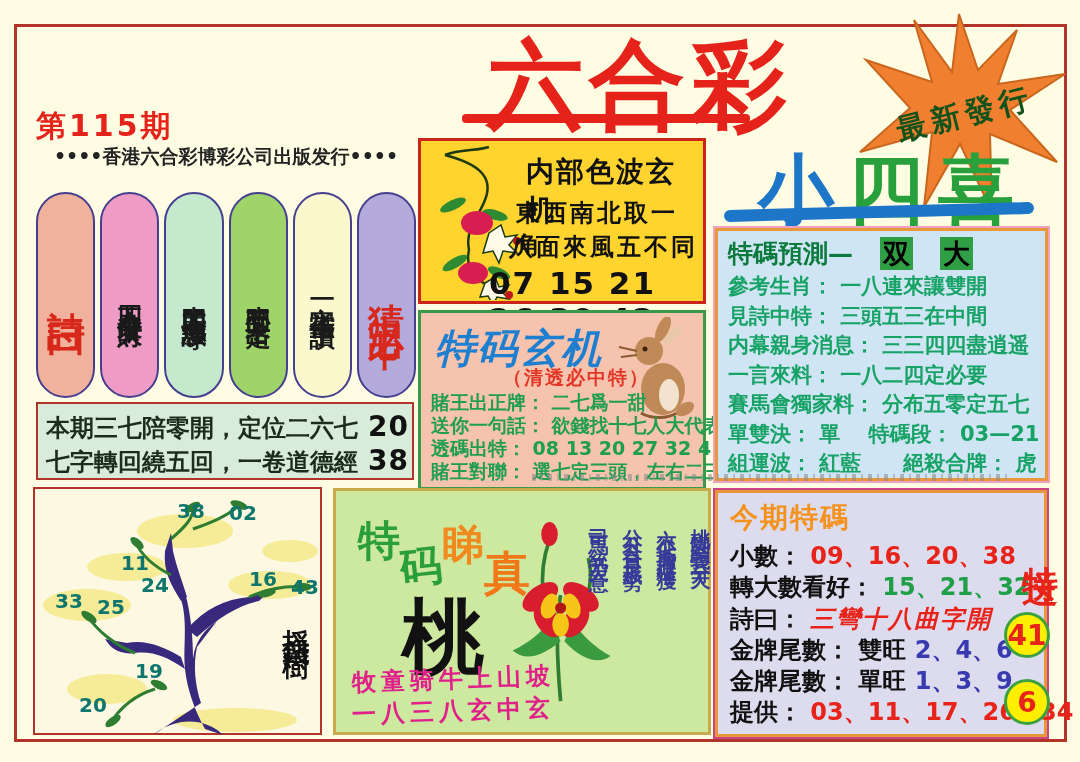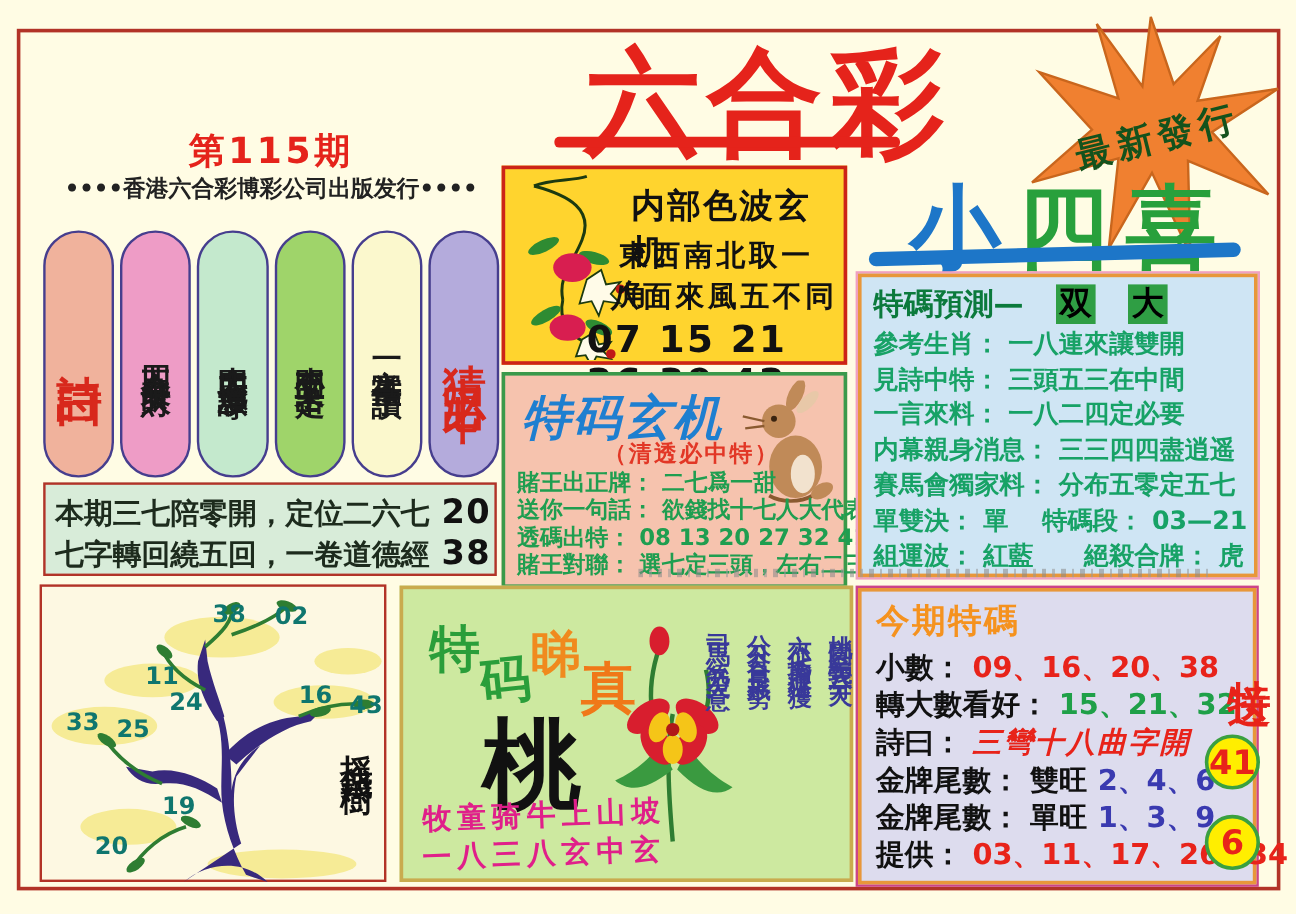--- a/index.html
+++ b/index.html
@@ -9,21 +9,21 @@
 
   
   .main-title { position:absolute; left:425px; top:22px; width:430px; text-align:center;
     font-size:96px; font-weight:bold; color:#e5231b; letter-spacing:6px; }
   .title-bar { position:absolute; left:462px; top:114px; width:288px; height:9px; background:#e5231b; border-radius:4px; }
   .burst { position:absolute; left:852px; top:12px; width:215px; height:205px; }
   .burst svg { position:absolute; inset:0; }
   .burst-label { position:absolute; left:28px; top:82px; width:170px; text-align:center;
     transform:rotate(-14deg); font-size:30px; font-weight:bold; color:#14521c; letter-spacing:5px; }
 
-  .issue { position:absolute; left:36px; top:106px; width:380px; text-align:center;
+  .issue { position:absolute; left:36px; top:106px; width:380px; 
     font-size:30px; font-weight:bold; color:#e5231b; letter-spacing:3px; }
   .publisher { position:absolute; left:28px; top:144px; width:396px; text-align:center;
     font-size:19px; font-weight:bold; color:#222; }
 
   
   .capsules { position:absolute; left:36px; top:192px; width:380px; height:206px; display:flex; gap:5px; }
   .capsule { flex:1; border:2px solid #463e8e; border-radius:30px; display:flex; align-items:center; justify-content:center; }
   .capsule span { writing-mode:vertical-rl; font-size:25px; font-weight:bold; color:#1a1a1a; letter-spacing:3px; font-family:"DejaVu Serif", serif; }
   .cap-0 { background:#f0b29c; } .cap-0 span { font-size:38px; color:#d8281c; letter-spacing:14px; }
   .cap-1 { background:#ee9cc6; }
@@ -254,22 +254,22 @@
   </div>
 
   <div class="blue-box">
     <div class="bb-header">
       <span>特碼預測—</span>
       <span class="bb-tag">双</span>
       <span class="bb-tag">大</span>
     </div>
     <div class="bb-row">參考生肖： 一八連來讓雙開</div>
     <div class="bb-row">見詩中特： 三頭五三在中間</div>
+    <div class="bb-row">内幕親身消息： 三三四四盡逍遥</div>
     <div class="bb-row">一言來料： 一八二四定必要</div>
-    <div class="bb-row">内幕親身消息： 三三四四盡逍遥</div>
     <div class="bb-row">賽馬會獨家料： 分布五零定五七</div>
     <div class="bb-row">單雙決： 單　 特碼段： 03—21</div>
     <div class="bb-row">組運波： 紅藍　　絕殺合牌： 虎</div>
   </div>
 
   <div class="peach-box">
     <span class="pb-char pb-c0">特</span>
     <span class="pb-char pb-c1">码</span>
     <span class="pb-char pb-c2">睇</span>
     <span class="pb-char pb-c3">真</span>

